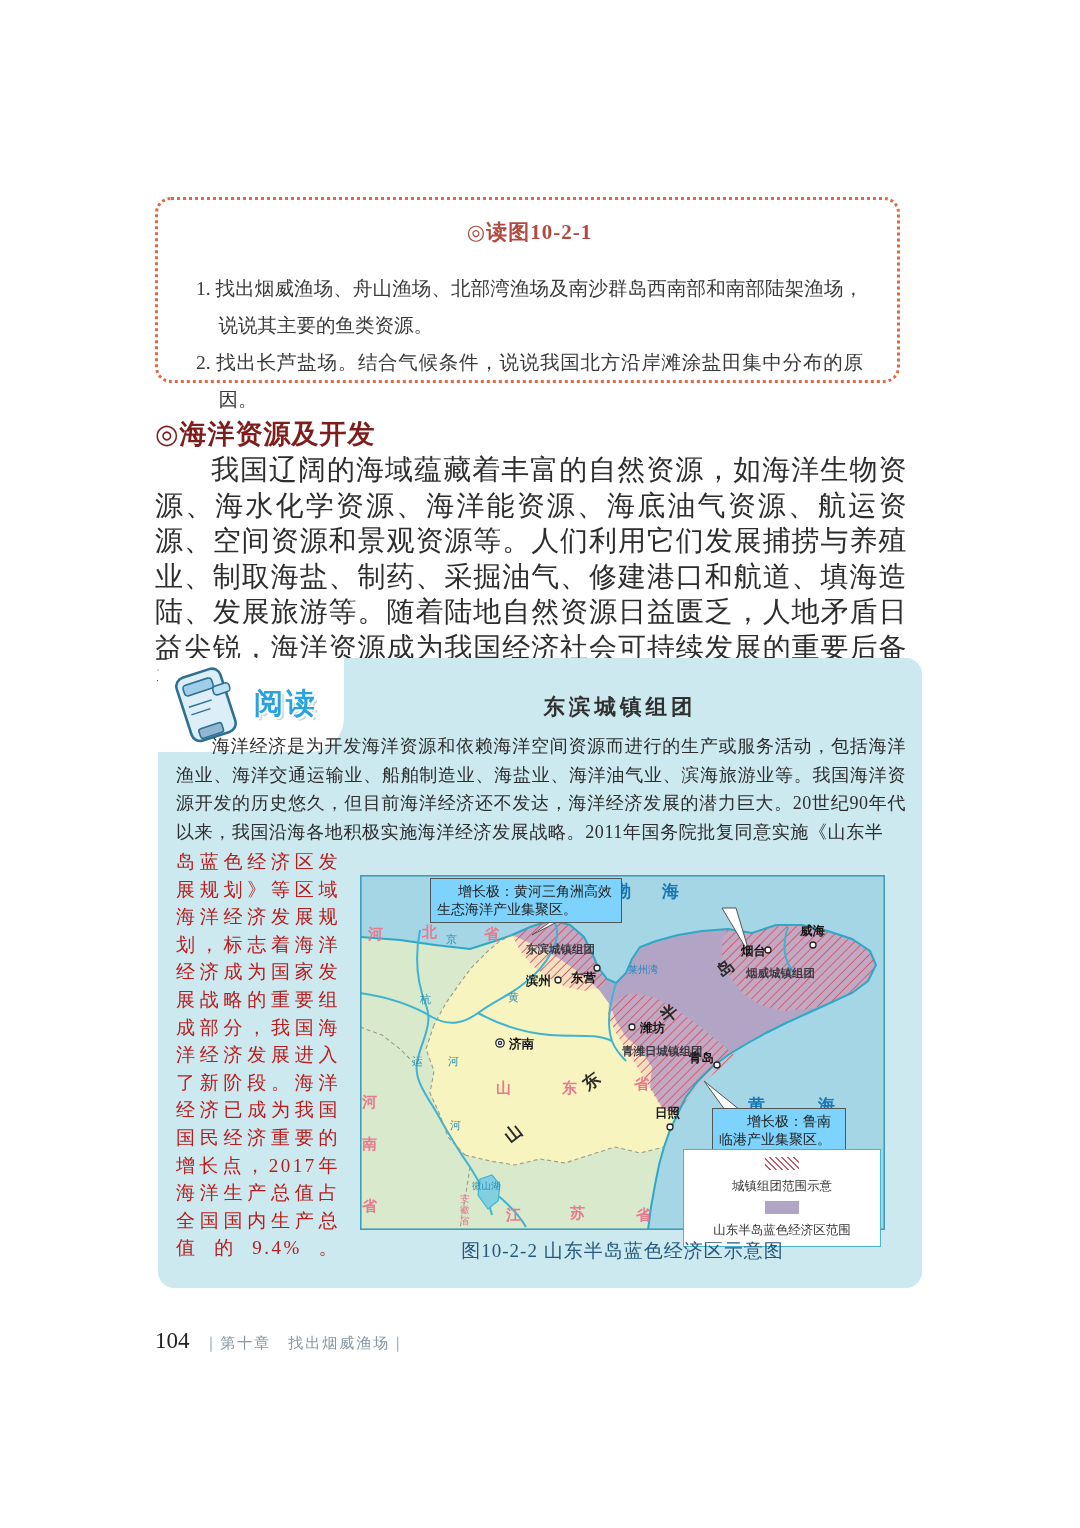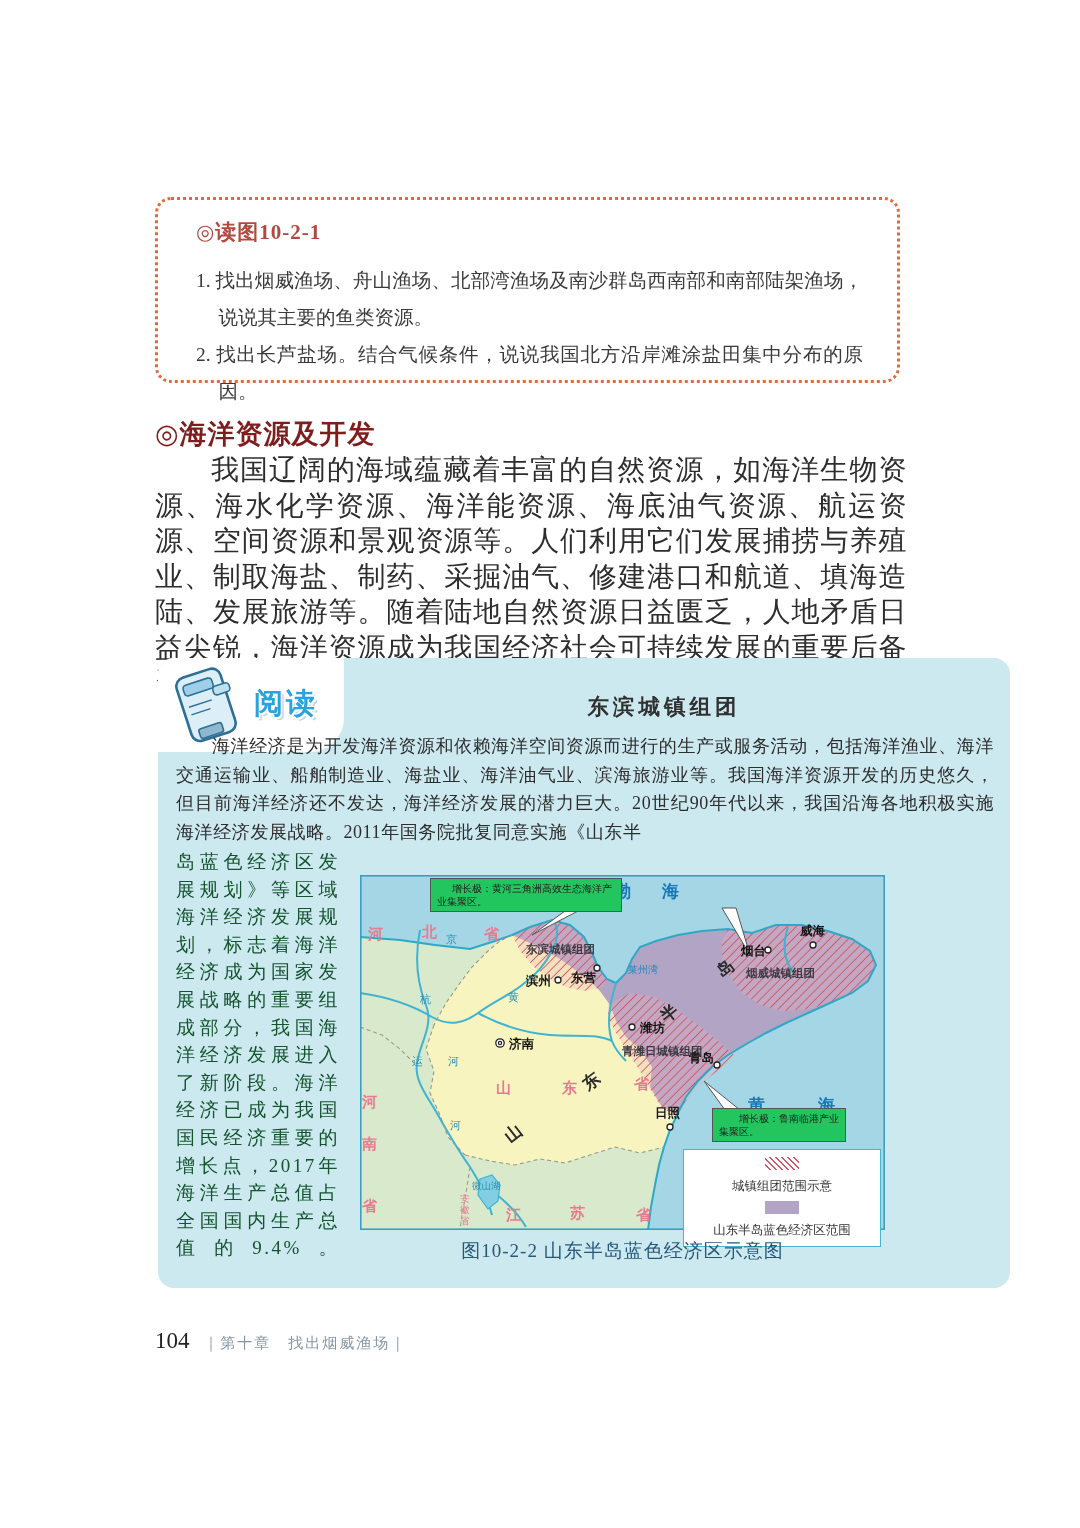--- a/index.html
+++ b/index.html
@@ -2,64 +2,64 @@
 <html><head>
 <meta charset="utf-8">
 <style>
   html,body{margin:0;padding:0;background:#ffffff;}
   .page{position:relative;width:1080px;height:1528px;background:#ffffff;overflow:hidden;
         font-family:"Liberation Serif","DejaVu Serif",serif;color:#2f2f2f;}
 
   
   .activity-box{position:absolute;left:155px;top:197px;width:745px;height:186px;
     box-sizing:border-box;border:3.5px dotted #df6a40;border-radius:16px;padding:18px 34px 0 38px;}
-  .activity-title{color:#b04a40;font-size:21px;font-weight:bold;letter-spacing:1px;margin-bottom:16px;}
+  .activity-title{color:#b04a40;font-size:21px;font-weight:bold;letter-spacing:1px;margin-bottom:24px;text-align:center;}
   .activity-item{font-size:19.5px;line-height:37px;color:#3a3a3a;padding-left:1.15em;text-indent:-1.15em;text-align:justify;}
 
   
   .section-heading{position:absolute;left:155px;top:416px;font-family:"Liberation Sans","DejaVu Sans",sans-serif;
     font-size:27px;font-weight:bold;color:#7f1d1d;letter-spacing:1px;}
   .main-para{position:absolute;left:155px;top:452px;width:752px;font-size:28px;line-height:35.5px;
     text-indent:2em;text-align:justify;color:#2d2d2d;letter-spacing:0.6px;}
 
   
-  .reading-box{position:absolute;left:158px;top:658px;width:852px;height:630px;background:#cde9f0;border-radius:16px;}
+  .reading-box{position:absolute;left:158px;top:658px;width:764px;height:630px;background:#cde9f0;border-radius:16px;}
   .rb-notch{position:absolute;left:0;top:0;width:186px;height:94px;background:#ffffff;
     border-top-left-radius:16px;border-bottom-right-radius:34px;}
   .rb-icon{position:absolute;left:4px;top:0px;width:92px;height:98px;}
   .rb-badge{position:absolute;left:96px;top:26px;font-family:"Liberation Sans","DejaVu Sans",sans-serif;
     font-size:29px;font-weight:900;color:#29a3dc;letter-spacing:3px;
     text-shadow:1.5px 1.5px 0 #fff,-1.5px -1.5px 0 #fff,1.5px -1.5px 0 #fff,-1.5px 1.5px 0 #fff,3px 3px 0 rgba(40,110,150,.30);}
   .rb-title{position:absolute;left:200px;right:40px;top:34px;text-align:center;font-size:21.5px;
     color:#303030;letter-spacing:4px;font-weight:bold;}
   .rb-para{position:absolute;left:18px;right:16px;top:74px;font-size:18px;line-height:28.6px;
     text-indent:2em;text-align:justify;color:#2d2d2d;letter-spacing:0.6px;}
   .rb-leftcol{position:absolute;left:18px;top:190px;width:164px;font-size:19px;line-height:27.6px;
-    letter-spacing:2.5px;text-align:justify;color:#14532d;word-break:break-all;}
+    letter-spacing:2.5px;text-align:justify;color:#b91c1c;word-break:break-all;}
   .rb-leftcol:after{content:"";display:inline-block;width:100%;}
 
   
   .map-wrap{position:absolute;left:202px;top:217px;width:525px;height:355px;}
   .map-caption{position:absolute;left:202px;top:580px;width:525px;text-align:center;
     font-size:19px;color:#27587a;letter-spacing:1px;}
   svg text{font-family:"DejaVu Sans","Liberation Sans",sans-serif;}
   .ml-sea{font-size:17px;font-weight:700;fill:#1777b5;}
   .ml-seasm{font-size:10px;fill:#2387b8;}
   .ml-prov{font-size:15px;font-weight:700;fill:#e87a90;}
   .ml-provsm{font-size:9.5px;fill:#e87a90;}
   .ml-blk{font-size:17px;font-weight:700;fill:#2b2b2b;}
   .ml-riv{font-size:11px;fill:#2a8fb5;}
   .ml-rivsm{font-size:9.5px;fill:#2a8fb5;}
   .ml-clu{font-size:11.5px;font-weight:700;fill:#3a3a44;}
   .ml-city{font-size:12.5px;fill:#151515;font-weight:600;}
   .city-dot{fill:#ffffff;stroke:#222;stroke-width:1.3;}
   .city-dot-inner{fill:none;stroke:#222;stroke-width:1.2;}
 
-  .callout{position:absolute;background:#22c55e;border:1px solid #555;box-sizing:border-box;
-    font-size:10px;line-height:1.32;color:#222;padding:3px 6px;text-align:left;
+  .callout{position:absolute;background:#7dd3fc;border:1px solid #555;box-sizing:border-box;
+    font-size:14px;line-height:1.32;color:#222;padding:3px 6px;text-align:left;
     font-family:"Liberation Sans","DejaVu Sans",sans-serif;}
   .callout-1{left:70px;top:3px;width:192px;text-indent:1.5em;}
   .callout-2{left:310px;top:1px;width:198px;text-indent:1em;}
   .callout-3{left:352px;top:233px;width:134px;text-indent:2em;}
 
   .map-legend{position:absolute;left:323px;top:274px;width:198px;background:#ffffff;
     border:1.5px solid #49b4cf;box-sizing:border-box;padding:7px 8px;display:flex;flex-direction:column;gap:6px;}
   .legend-row{display:flex;align-items:center;gap:8px;font-size:12.5px;color:#333;white-space:nowrap;
     font-family:"Liberation Sans","DejaVu Sans",sans-serif;flex-direction:column;}
   .swatch{width:34px;height:13px;flex:0 0 auto;}

